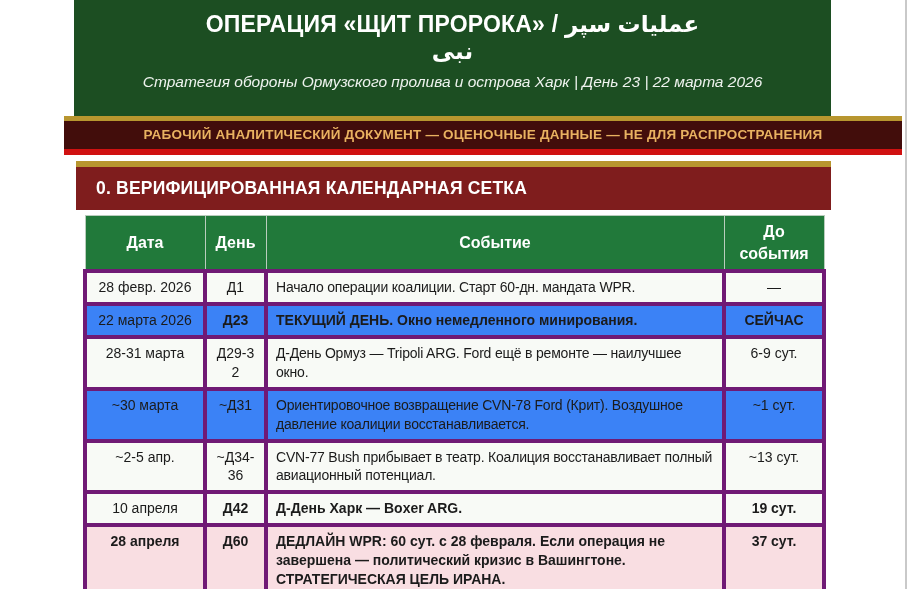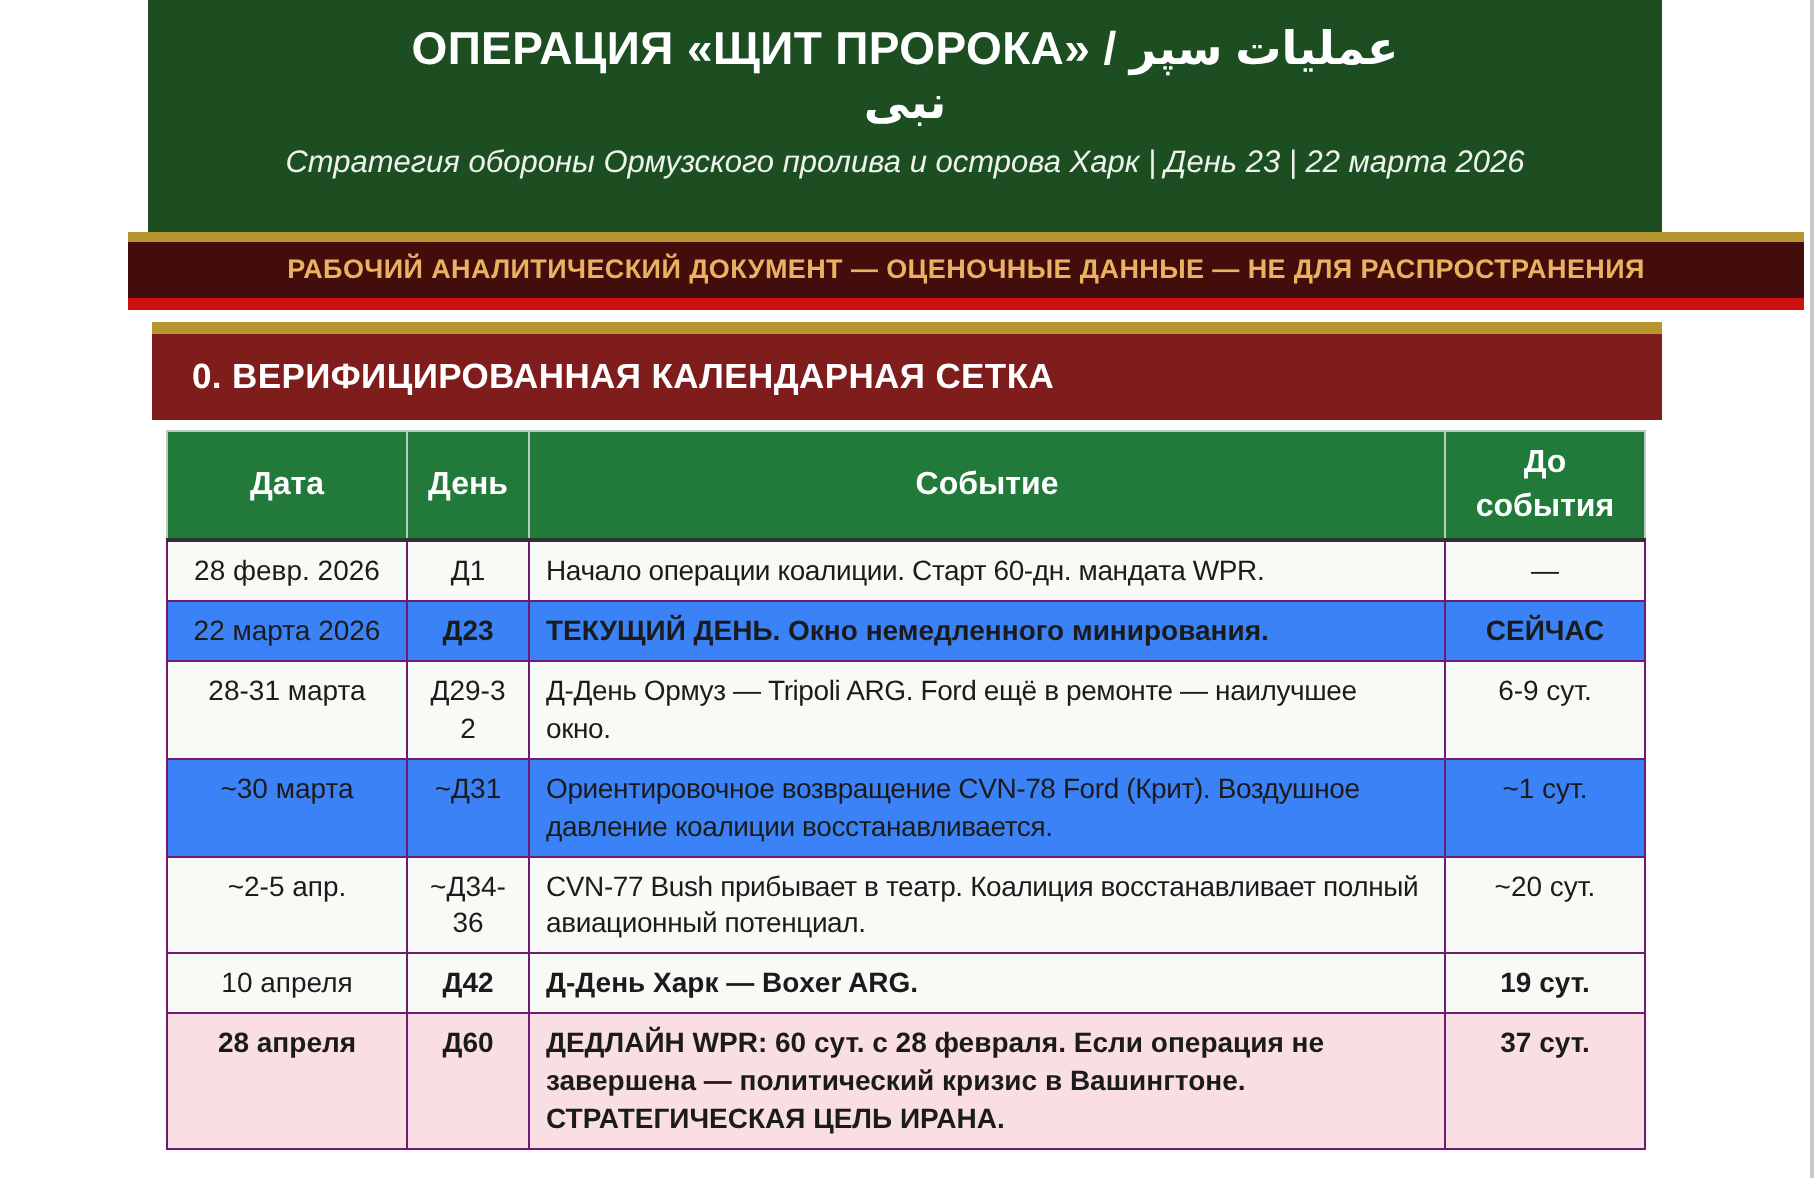--- a/index.html
+++ b/index.html
@@ -28,21 +28,21 @@
                  color:#ffffff; font-weight:bold; font-size:17.5px;
                  padding:11px 0 11px 20px; letter-spacing:0.2px; }
 
   
   .grid { position:absolute; left:83px; top:215px; width:739px;
           border-collapse:collapse; font-size:14px; color:#1b1b1b;
           border:1px solid #8f8f8f; table-layout:fixed; }
   .grid th { background:#21793a; color:#ffffff; font-weight:bold; font-size:16px;
              padding:5px 6px; line-height:1.35; border:1px solid #b9cdbd;
              border-bottom:2px solid #303030; text-align:center; vertical-align:middle; }
-  .grid td { padding:5px 8px; line-height:1.35; border:1px solid #701a75; vertical-align:top; }
+  .grid td { padding:5px 8px; line-height:1.35; border:4px solid #701a75; vertical-align:top; }
   .cell-date, .cell-day, .cell-eta { text-align:center; }
   .cell-event { text-align:left; letter-spacing:-0.2px; }
   .cell-day { word-break:break-all; padding-left:4px; padding-right:4px; }
   .tone-light { background:#f8faf6; }
   .tone-green { background:#3b82f6; }
   .tone-pink  { background:#f9dee2; }
   .strong .cell-day, .strong .cell-event, .strong .cell-eta { font-weight:bold; }
   .strong .cell-event { letter-spacing:0; }
   .date-strong .cell-date { font-weight:bold; }
 </style>
@@ -102,21 +102,21 @@
         <tr class="tone-green">
           <td class="cell-date">~30 марта</td>
           <td class="cell-day">~Д31</td>
           <td class="cell-event">Ориентировочное возвращение CVN-78 Ford (Крит). Воздушное давление коалиции восстанавливается.</td>
           <td class="cell-eta">~1 сут.</td>
         </tr>
         <tr class="tone-light">
           <td class="cell-date">~2-5 апр.</td>
           <td class="cell-day">~Д34-36</td>
           <td class="cell-event">CVN-77 Bush прибывает в театр. Коалиция восстанавливает полный авиационный потенциал.</td>
-          <td class="cell-eta">~20 сут.</td>
+          <td class="cell-eta">~13 сут.</td>
         </tr>
         <tr class="tone-light strong">
           <td class="cell-date">10 апреля</td>
           <td class="cell-day">Д42</td>
           <td class="cell-event">Д-День Харк — Boxer ARG.</td>
           <td class="cell-eta">19 сут.</td>
         </tr>
         <tr class="tone-pink strong date-strong">
           <td class="cell-date">28 апреля</td>
           <td class="cell-day">Д60</td>

